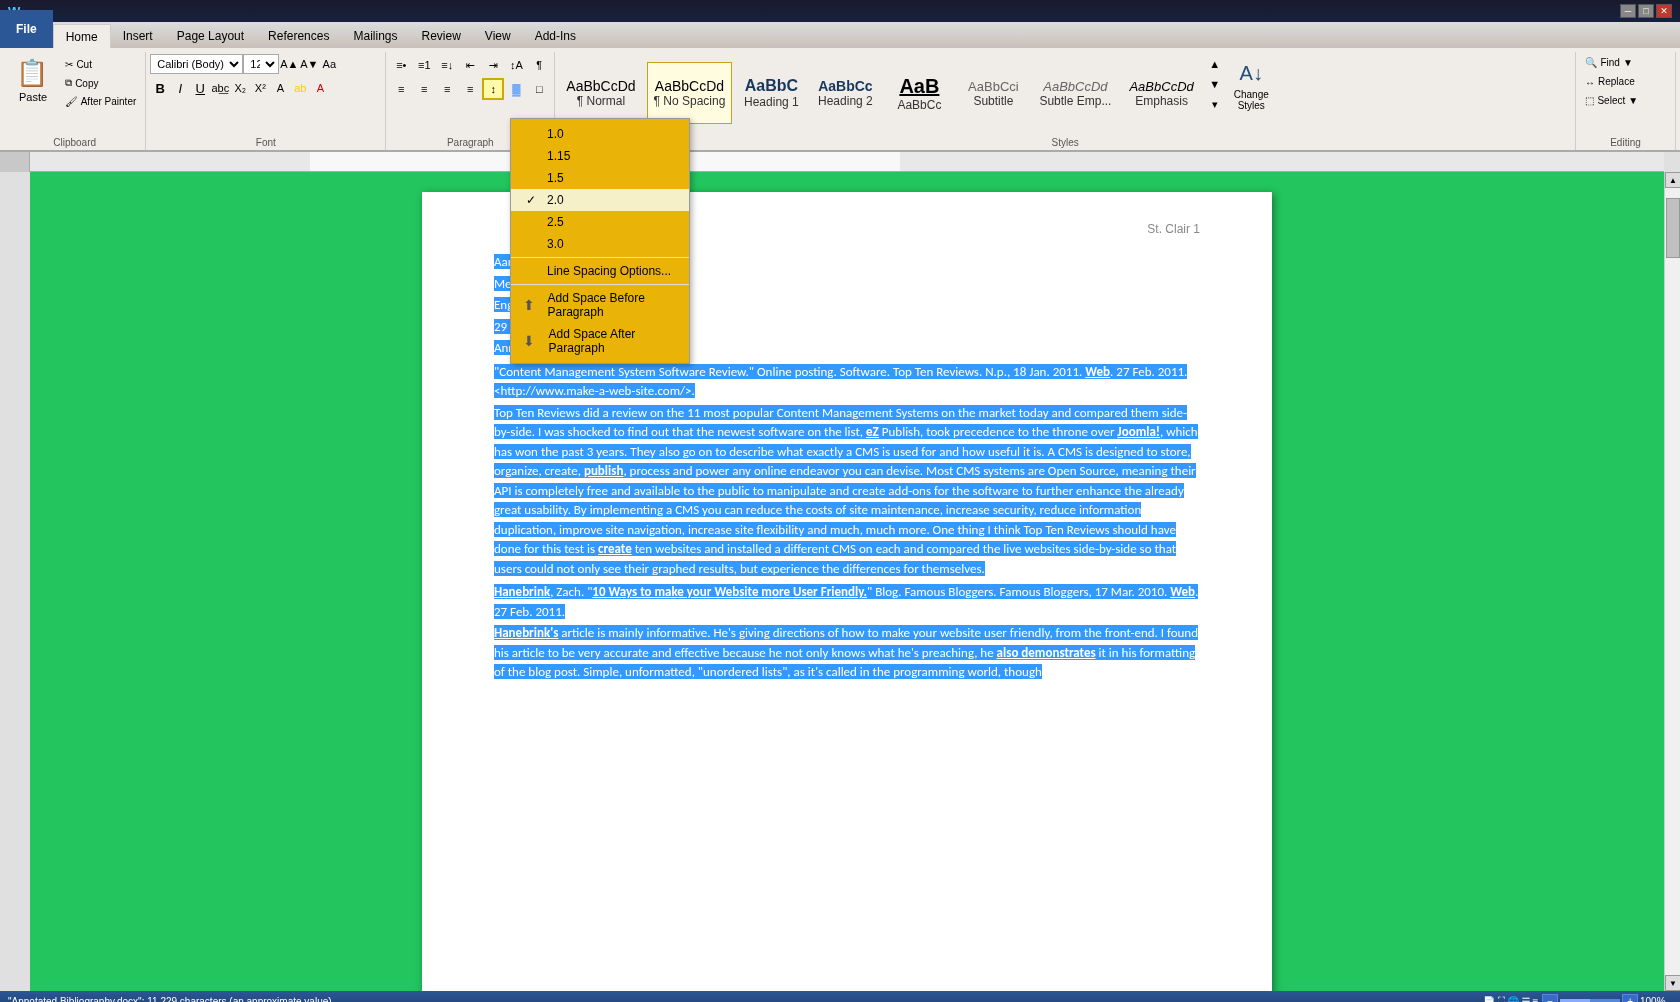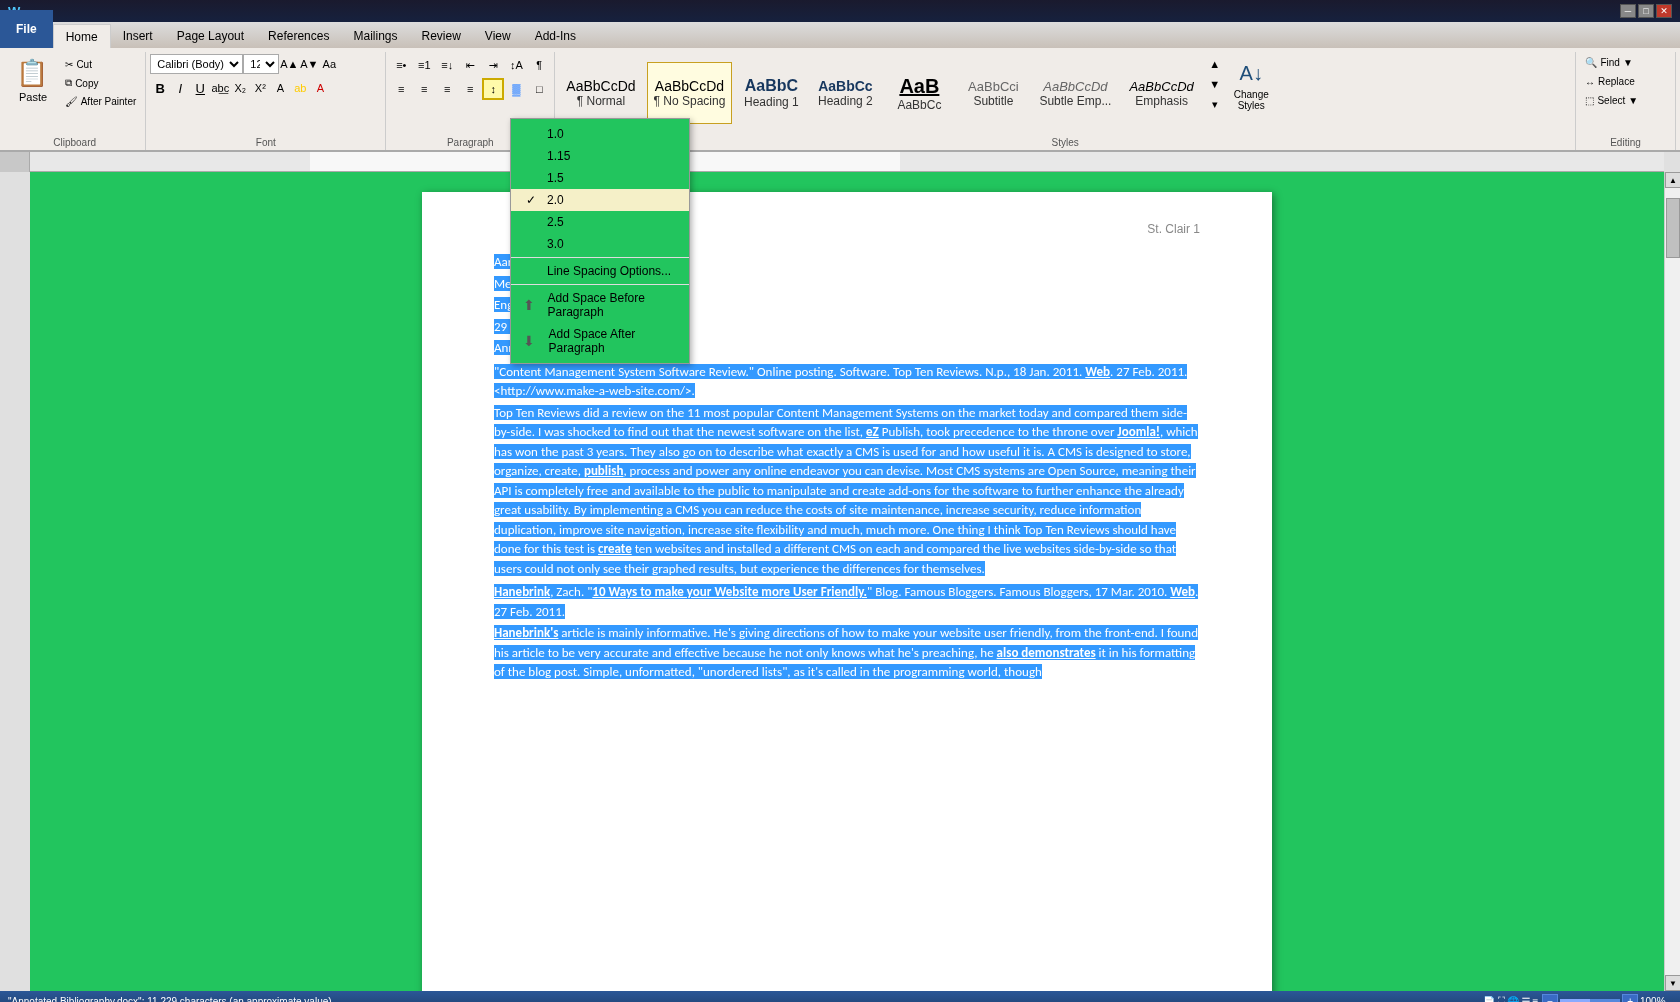--- a/index.html
+++ b/index.html
@@ -62,21 +62,21 @@
     .style-label { font-size: 12px; text-align: center; color: #333; }
 
     
     .editing-group { width: 100px; }
 
     
     .spacing-dropdown {
       position: absolute;
       top: 118px;
       left: 510px;
-      background: #22c55e;
+      background: #eab308;
       border: 1px solid #999;
       box-shadow: 2px 2px 6px rgba(0,0,0,0.3);
       z-index: 1000;
       width: 180px;
       padding: 4px 0;
     }
     .spacing-item {
       display: flex;
       align-items: center;
       padding: 4px 12px;

